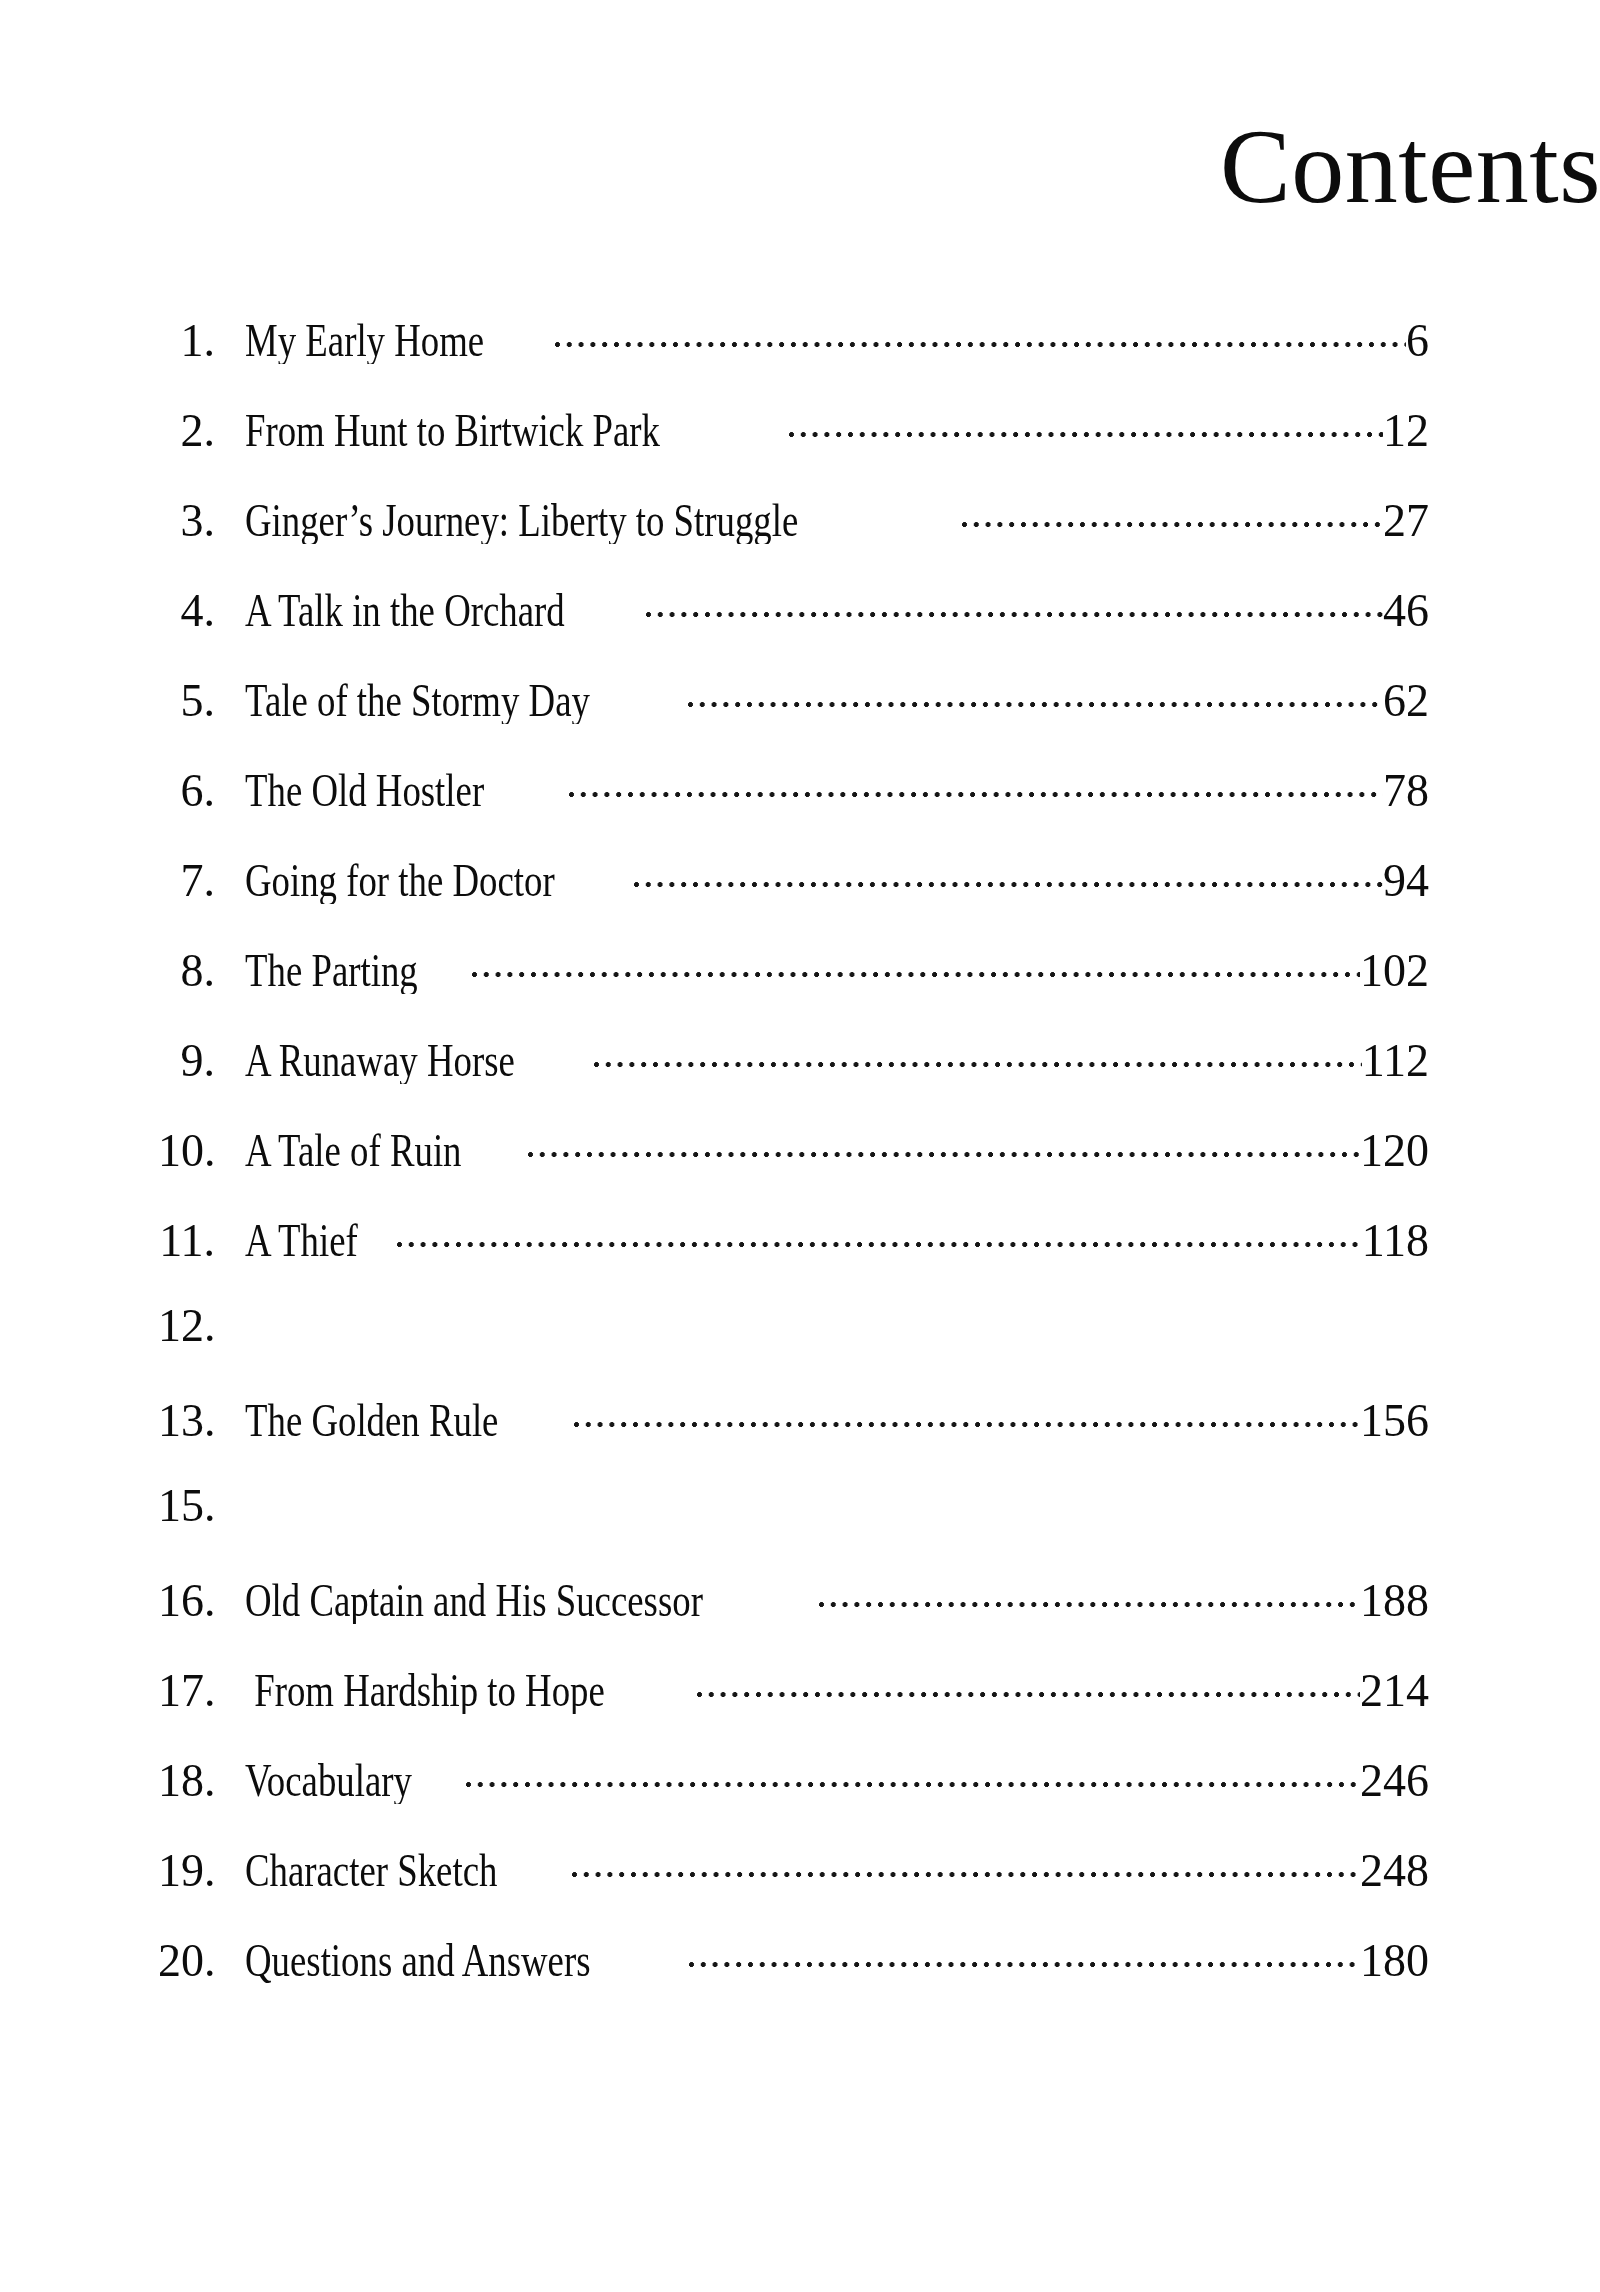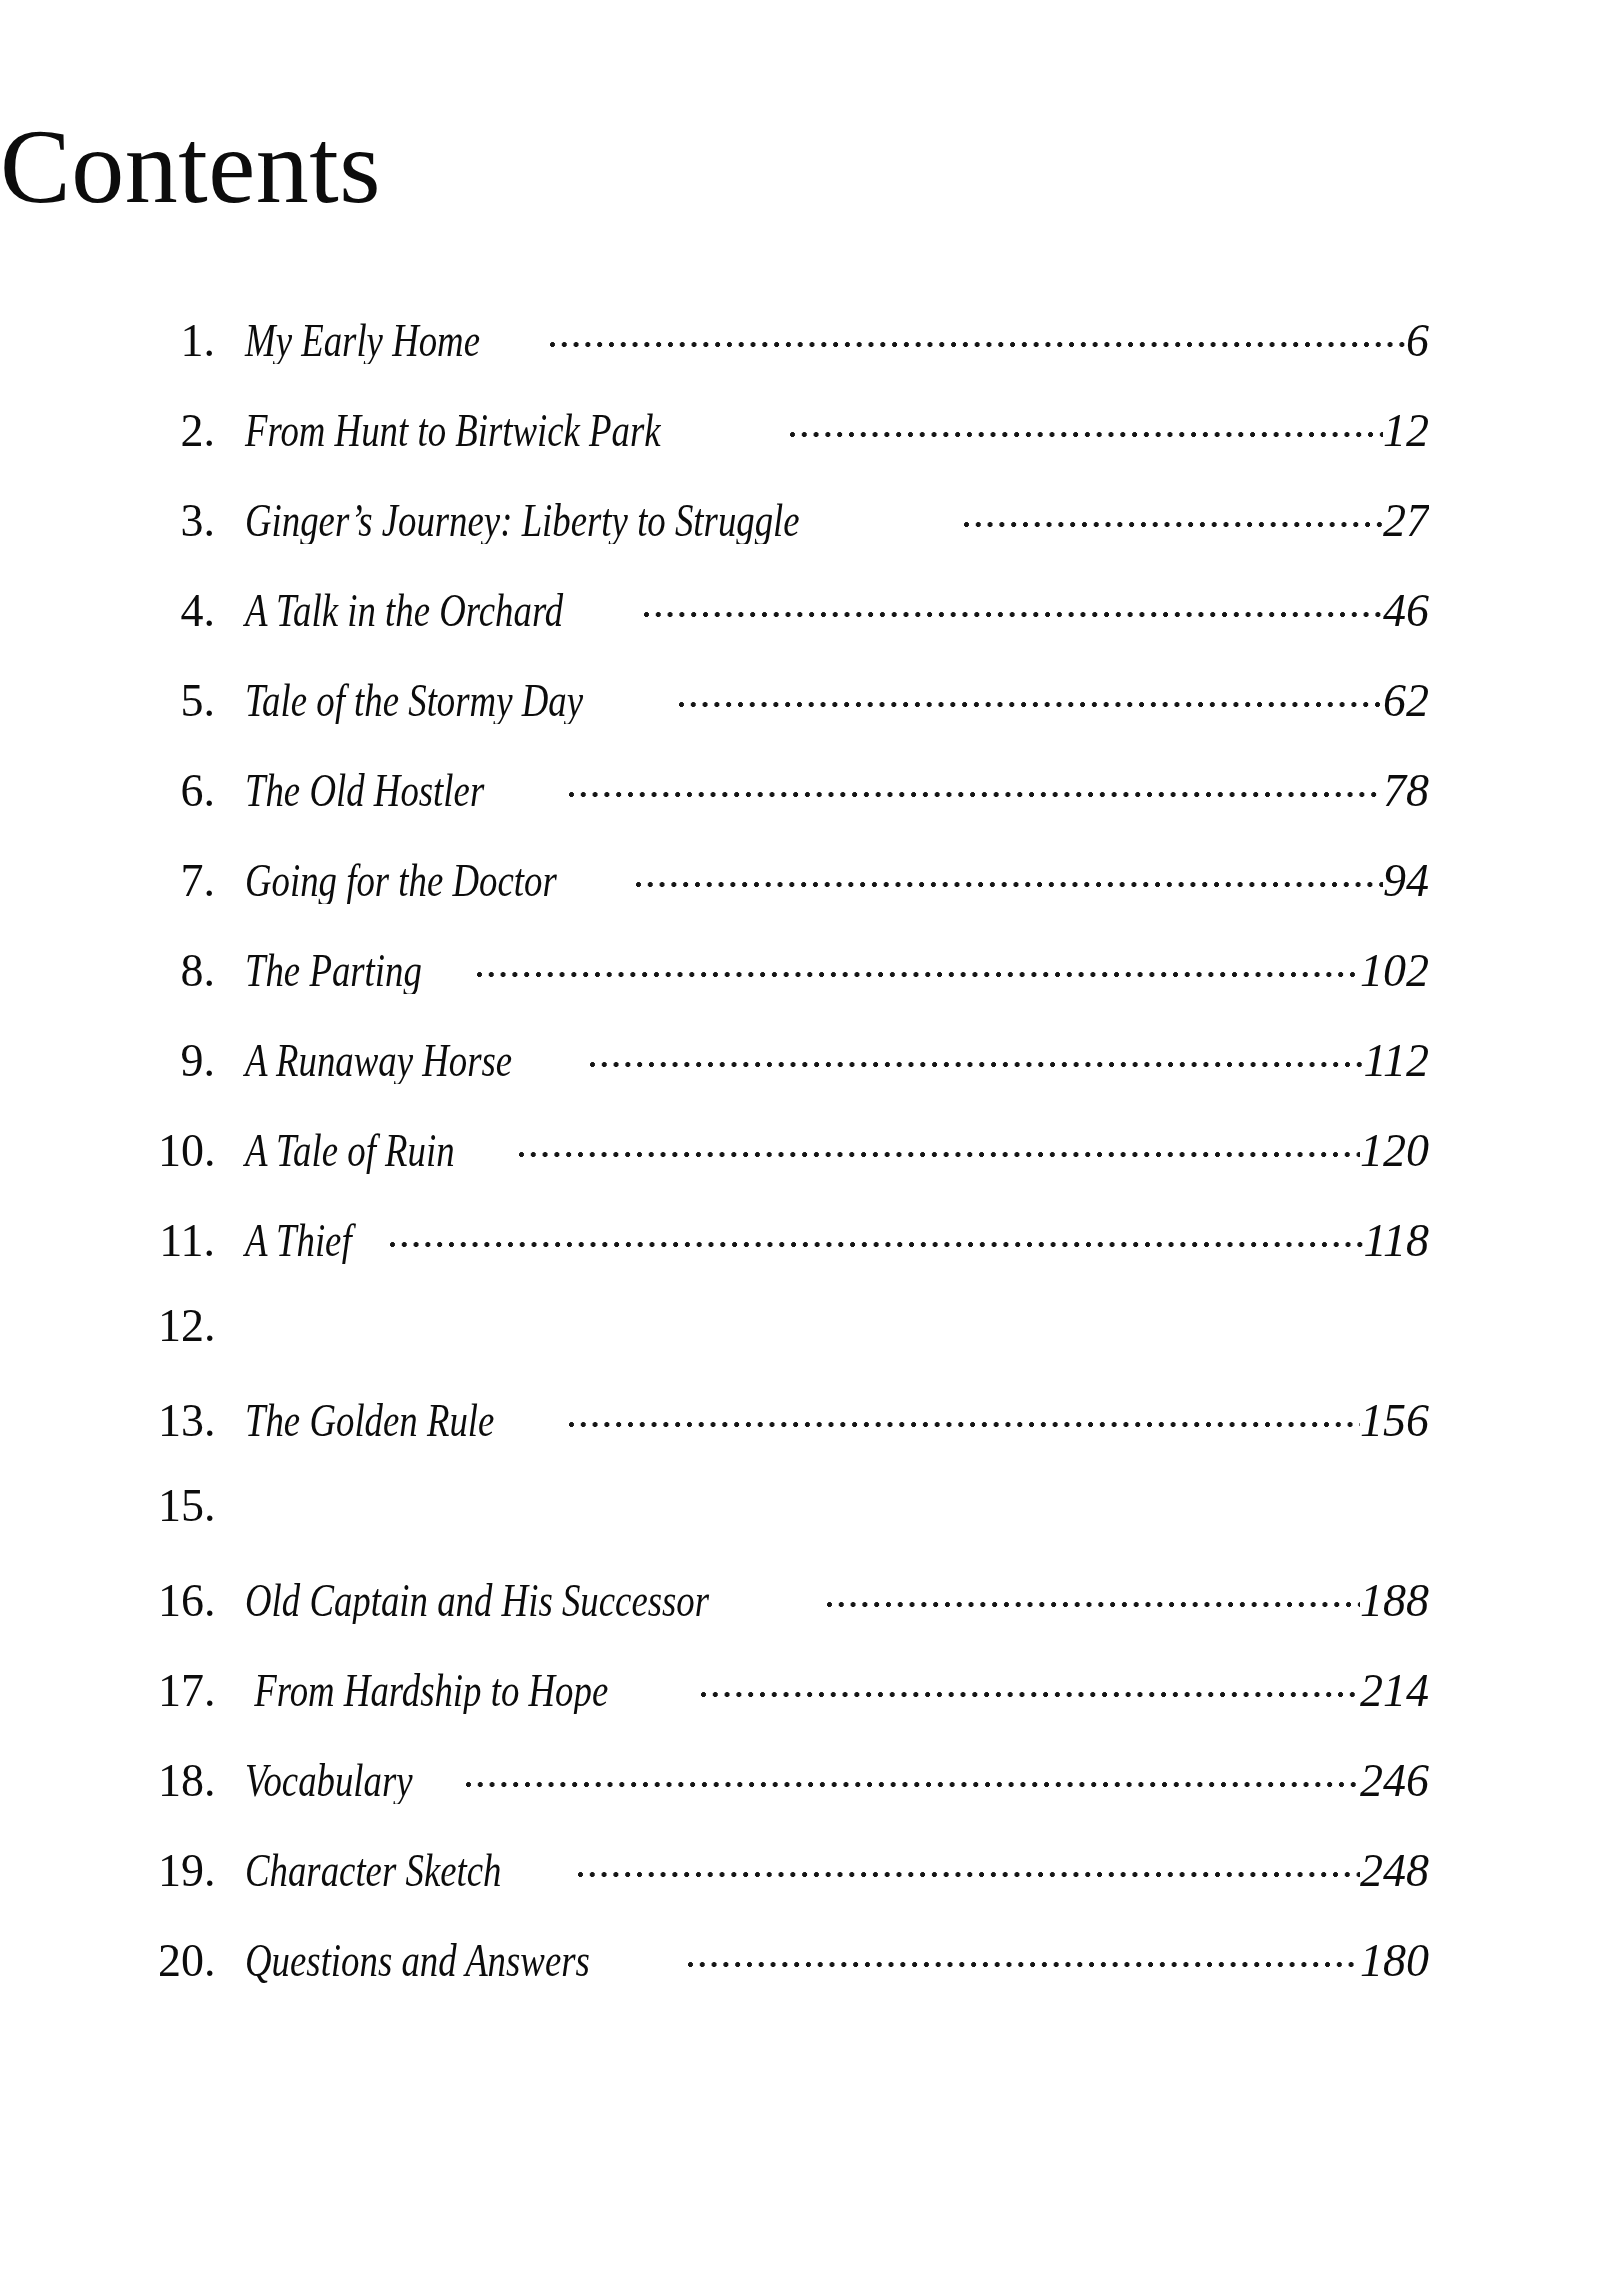--- a/index.html
+++ b/index.html
@@ -16,21 +16,21 @@
     font-family: "Liberation Serif", serif;
     color: #111111;
   }
 
   
   .toc-title {
     position: absolute;
     left: 0;
     top: 106px;
     width: 1601px;
-    text-align: left;
+    text-align: right;
     font-family: "Liberation Serif", serif;
     font-size: 106px;
     font-weight: 400;
     letter-spacing: 0.5px;
     line-height: 1.15;
     color: #0c0c0c;
   }
 
   
   .toc-list {
@@ -57,21 +57,20 @@
     white-space: pre;
   }
 
   .toc-label-wrap {
     flex: 1 1 auto;
     display: flex;
     align-items: baseline;
     min-width: 0;
     padding-left: 29.6px;
     overflow: hidden;
-    font-style: italic;
   }
 
   .toc-label {
     flex: 0 0 auto;
     font-family: "Liberation Serif", serif;
     font-size: 46px;
     line-height: 1;
     color: #0c0c0c;
     transform: scaleX(0.80);
     transform-origin: left center;

